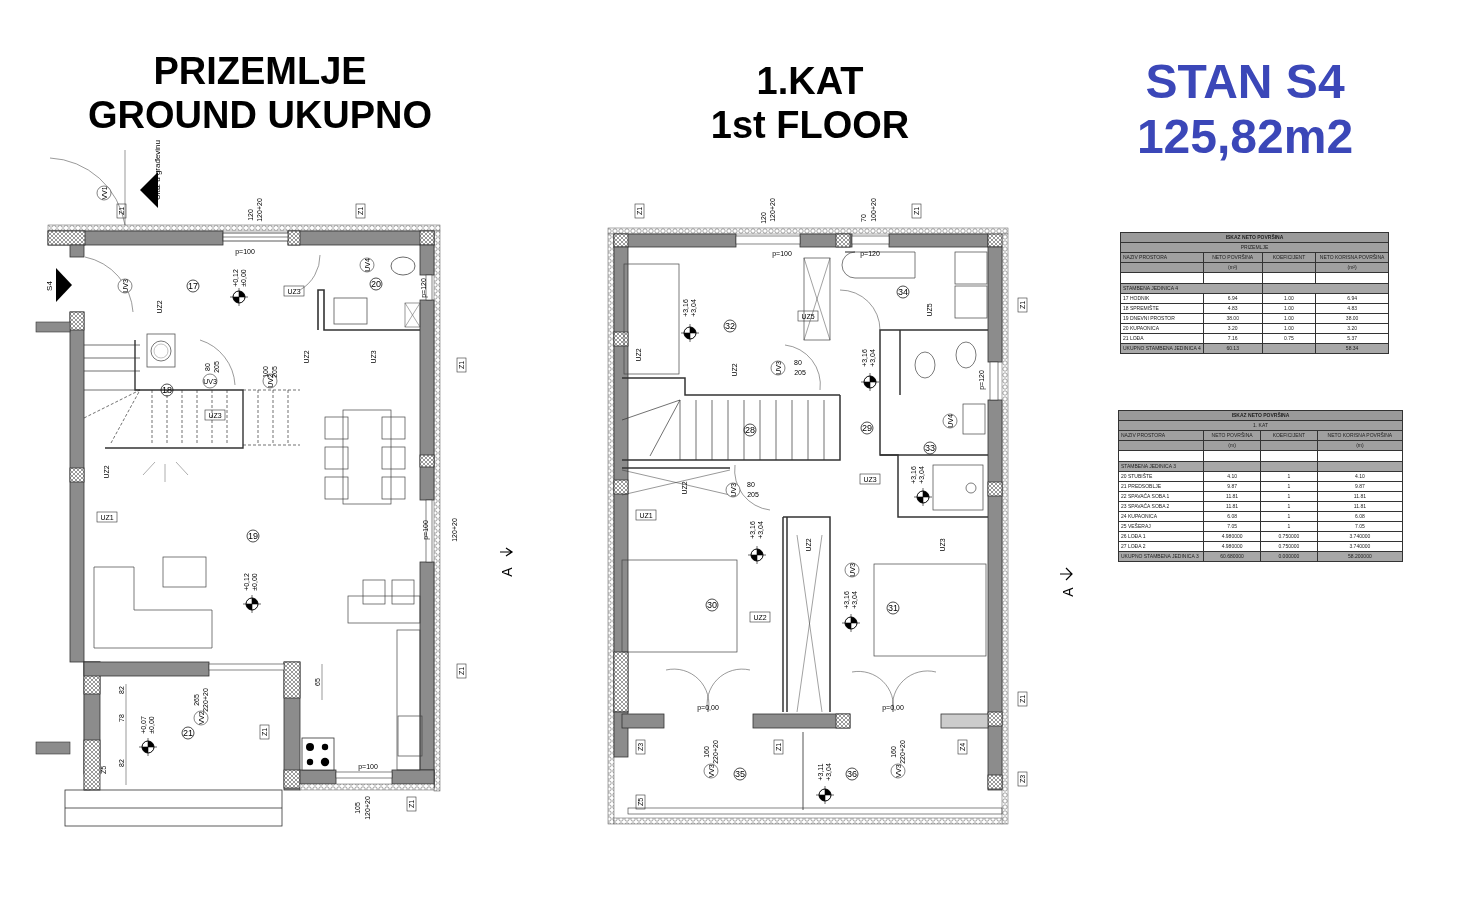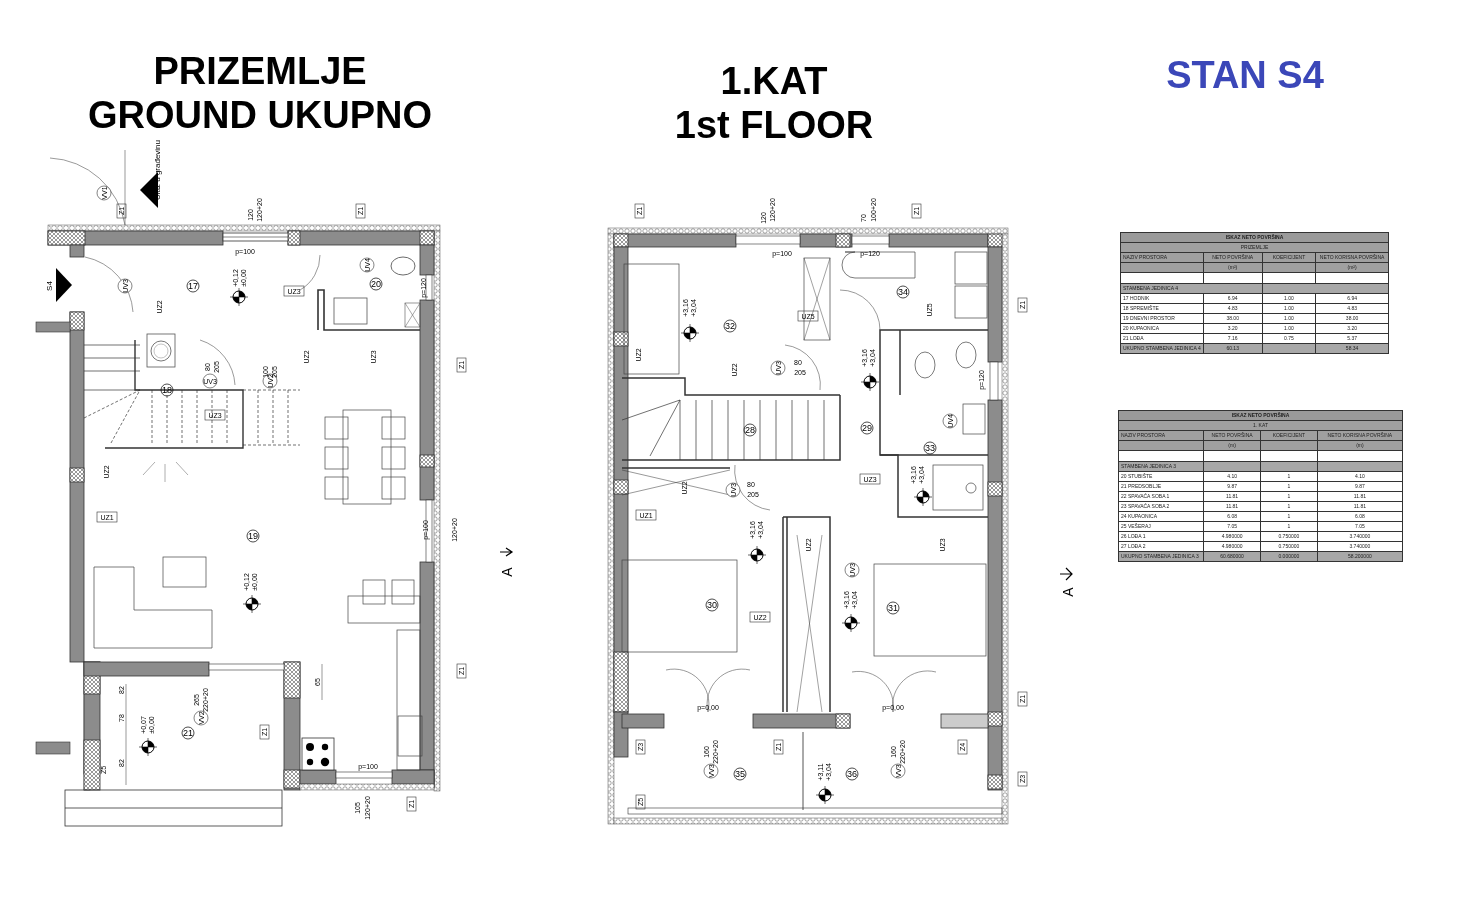--- a/index.html
+++ b/index.html
@@ -1,21 +1,21 @@
 <!DOCTYPE html>
 <html><head>
 <meta charset="utf-8">
 <style>
   html,body{margin:0;padding:0;background:#fff;}
   body{width:1480px;height:902px;position:relative;overflow:hidden;font-family:"Liberation Sans",sans-serif;color:#000;}
   .title{position:absolute;text-align:center;font-weight:bold;font-family:"Liberation Sans",sans-serif;line-height:1.15;}
   .title span{display:block;}
   #t-ground{left:60px;top:50px;width:400px;font-size:38px;}
-  #t-first{left:604px;top:60px;width:340px;font-size:38px;}
-  #t-stan{left:1110px;top:54px;width:270px;font-size:38px;color:#3b47b8;}
+  #t-first{left:640px;top:60px;width:340px;font-size:38px;}
+  #t-stan{left:1110px;top:54px;width:270px;font-size:48px;color:#3b47b8;}
   svg.plan{position:absolute;}
   .tbl{position:absolute;border-collapse:collapse;font-size:5px;font-family:"Liberation Sans",sans-serif;color:#222;}
   .tbl td{border:1px solid #333;padding:0 2px;height:9px;line-height:9px;white-space:nowrap;}
   .tbl .hdr{background:#9a9a9a;text-align:center;font-weight:bold;}
   .tbl .grey{background:#a8a8a8;}
   .tbl .num{text-align:center;}
   .tbl .colh{background:#a0a0a0;text-align:center;}
   .tbl .blank td{height:10px;background:#fff;}
   #tbl-ground{left:1120px;top:232px;width:269px;}
   #tbl-first{left:1118px;top:410px;width:285px;}
@@ -26,20 +26,21 @@
 <div class="title" id="t-ground">
   <span>PRIZEMLJE</span>
   <span>GROUND UKUPNO</span>
 </div>
 <div class="title" id="t-first">
   <span>1.KAT</span>
   <span>1st FLOOR</span>
 </div>
 <div class="title" id="t-stan">
   <span>STAN S4</span>
+  <span>125,82m2</span>
 </div>
 
 <svg class="plan" style="left:0;top:0" width="560" height="902" viewBox="0 0 560 902" font-family="Liberation Sans, sans-serif">
   <defs>
     <pattern id="hatch" width="4" height="4" patternUnits="userSpaceOnUse">
       <rect width="4" height="4" fill="#fff"></rect>
         <path d="M0,0 L4,4 M4,0 L0,4" stroke="#555" stroke-width="0.6"></path>
     </pattern>
     <pattern id="ins" width="6" height="6" patternUnits="userSpaceOnUse">
       <rect width="6" height="6" fill="#fff"></rect>

